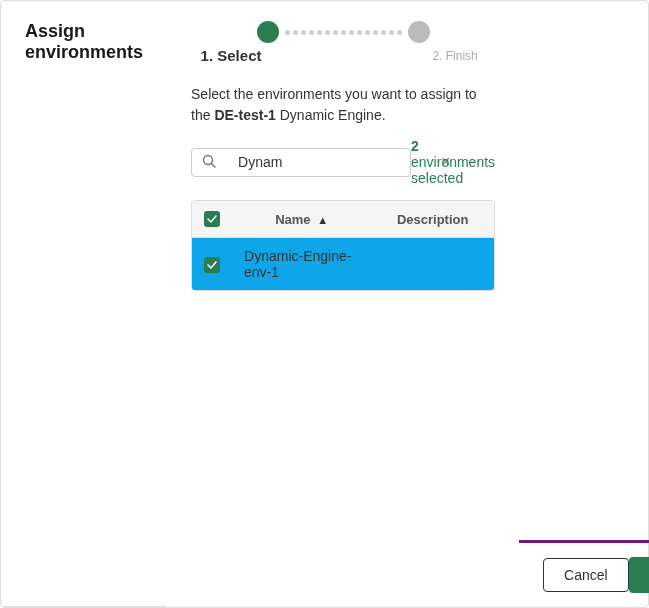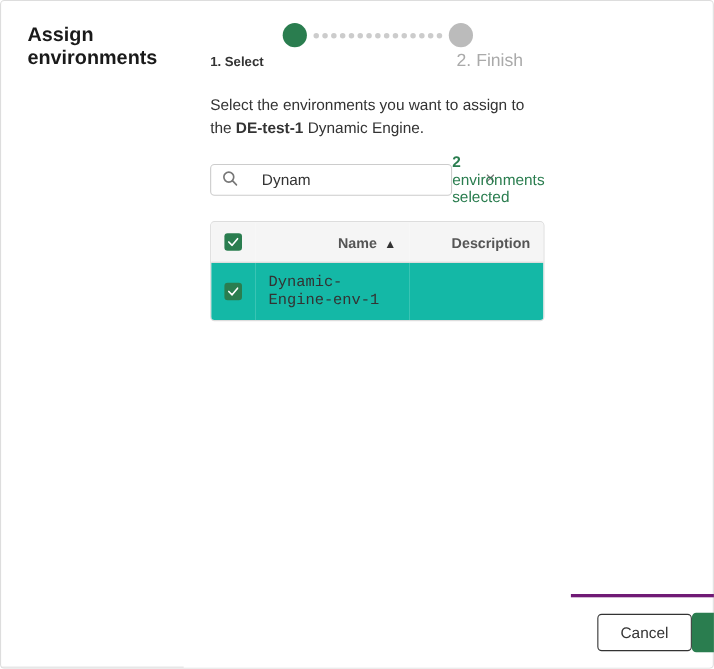--- a/index.html
+++ b/index.html
@@ -75,32 +75,34 @@
       display: flex;
       align-items: center;
       margin-bottom: 4px;
     }
     .stepper-labels-row {
       display: flex;
       align-items: center;
       width: 100%;
     }
     .label-left {
-      font-size: 12px;
+      font-size: 15px;
       font-weight: 600;
       color: #333;
       min-width: 80px;
+      text-align: center;
     }
     .label-spacer {
       flex: 1;
     }
     .label-right {
-      font-size: 16px;
+      font-size: 12px;
       color: #aaa;
       min-width: 80px;
+      text-align: center;
     }
     
     .description {
       font-size: 14px;
       color: #333;
       margin-bottom: 12px;
       line-height: 1.5;
     }
     .description strong {
       font-weight: 700;
@@ -159,40 +161,39 @@
     }
     table {
       width: 100%;
       border-collapse: collapse;
     }
     thead tr {
       background: #f5f5f5;
     }
     thead th {
       padding: 10px 12px;
-      text-align: right;
+      text-align: center;
       font-size: 13px;
       font-weight: 600;
       color: #555;
       border-bottom: 1px solid #ddd;
     }
     thead th.check-col {
       width: 40px;
       text-align: center;
     }
     thead th.name-col {
       width: 55%;
     }
     thead th.desc-col {
       width: 45%;
     }
     tbody tr {
-      background: #14b8a6;
+      background: #0ea5e9;
       border-bottom: 1px solid #e0e0e0;
-      font-family: Liberation Mono, monospace;
     }
     tbody tr:last-child {
       border-bottom: none;
     }
     tbody td {
       padding: 10px 12px;
       font-size: 14px;
       color: #333;
     }
     tbody td.check-col {

